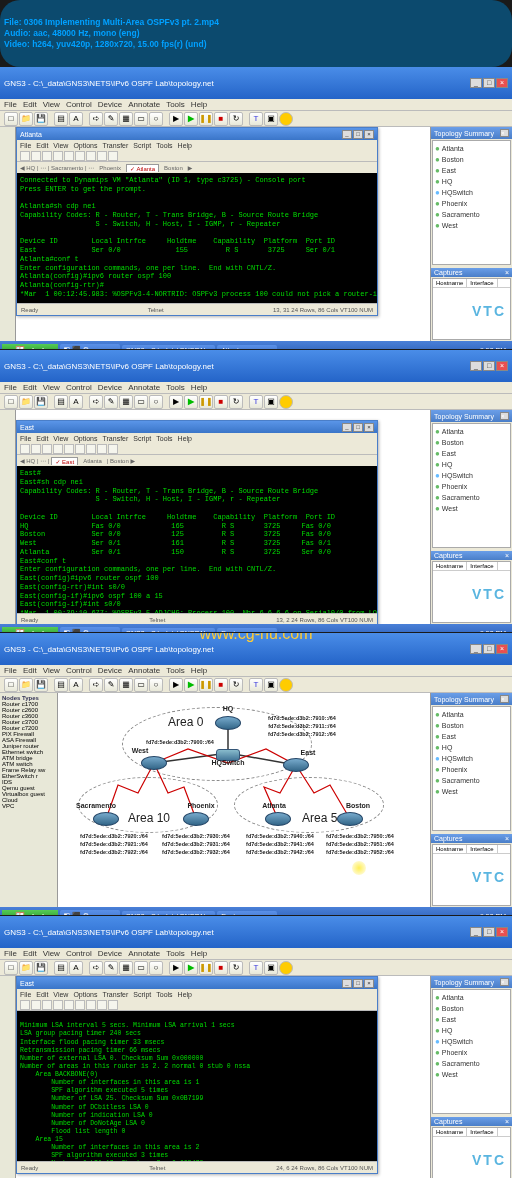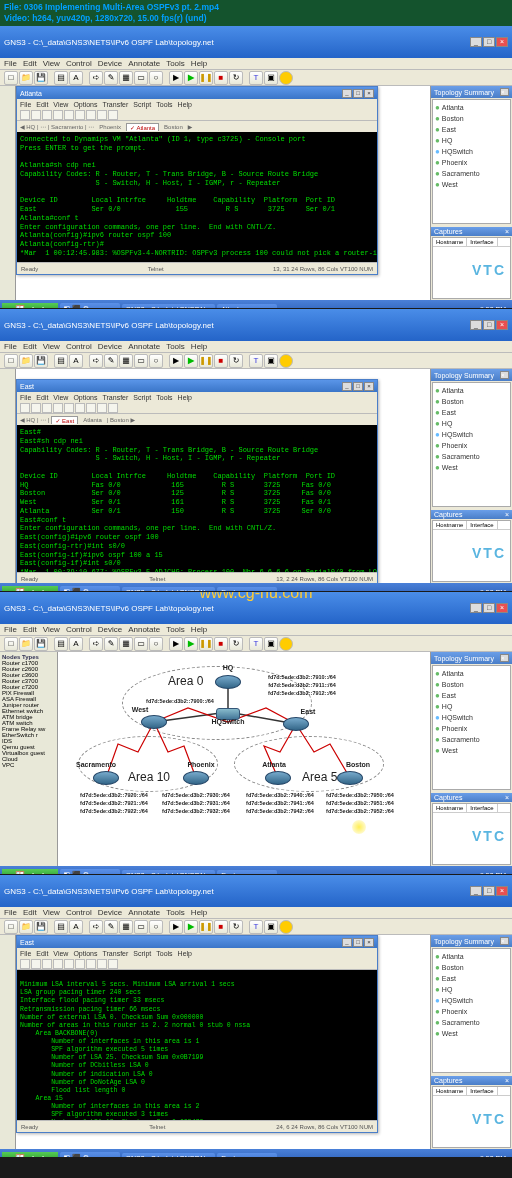--- a/index.html
+++ b/index.html
@@ -1,18 +1,18 @@
 <!DOCTYPE html>
 <html><head>
 <meta charset="utf-8">
 <style>
   * { margin: 0; padding: 0; box-sizing: border-box; }
   body { width: 512px; background: #1a1a1a; font-family: Tahoma, sans-serif; font-size: 8px; }
   
-  .file-header { background: #14532d; color: #00a0ff; padding: 2px 4px; font-size: 8.5px; line-height: 1.3; font-weight: bold; }
+  .file-header { background: #0c4a6e; color: #00a0ff; padding: 17px 4px; font-size: 8.5px; line-height: 1.3; font-weight: bold; border-radius: 20px; }
   
   .screenshot { width: 512px; height: 282px; background: linear-gradient(#e0e0d6, #d8d8cc); position: relative; overflow: hidden; margin-bottom: 1px; }
   
   .titlebar { height: 32px; background: linear-gradient(#4a8de8, #2464c8); color: #fff; display: flex; align-items: center; padding: 0 4px; font-size: 8px; }
   .titlebar .title { flex: 1; }
   .titlebar .win-controls { display: flex; gap: 1px; }
   .titlebar .win-btn { width: 12px; height: 10px; background: #ddd; border: 1px solid #888; font-size: 7px; text-align: center; line-height: 8px; color: #333; }
   .titlebar .win-close { background: #e85050; color: #fff; }
   
   .menubar { height: 12px; background: #ece9d8; border-bottom: 1px solid #bbb; display: flex; gap: 6px; padding: 0 4px; font-size: 8px; align-items: center; color: #333; }
@@ -77,20 +77,21 @@
   .task-item { background: linear-gradient(#5a90e8, #3a70c8); color: #fff; font-size: 7px; padding: 2px 4px; border-radius: 2px; min-width: 60px; display: flex; align-items: center; gap: 2px; }
   .tray { margin-left: auto; font-size: 7px; color: #fff; padding: 0 4px; display: flex; gap: 4px; align-items: center; }
   
   svg.net-lines { position: absolute; top: 0; left: 0; }
 </style>
 </head>
 <body>
 
 <div class="file-header">
   <div>File: 0306 Implementing Multi-Area OSPFv3 pt. 2.mp4</div>
+  <div>Audio: aac, 48000 Hz, mono (eng)</div>
   <div>Video: h264, yuv420p, 1280x720, 15.00 fps(r) (und)</div>
 </div>
 
 <div class="screenshot">
   <div class="titlebar">
     <span class="title">GNS3 - C:\_data\GNS3\NETS\IPv6 OSPF Lab\topology.net</span>
     <div class="win-controls">
       <div class="win-btn">_</div>
       <div class="win-btn">□</div>
       <div class="win-btn win-close">×</div>

